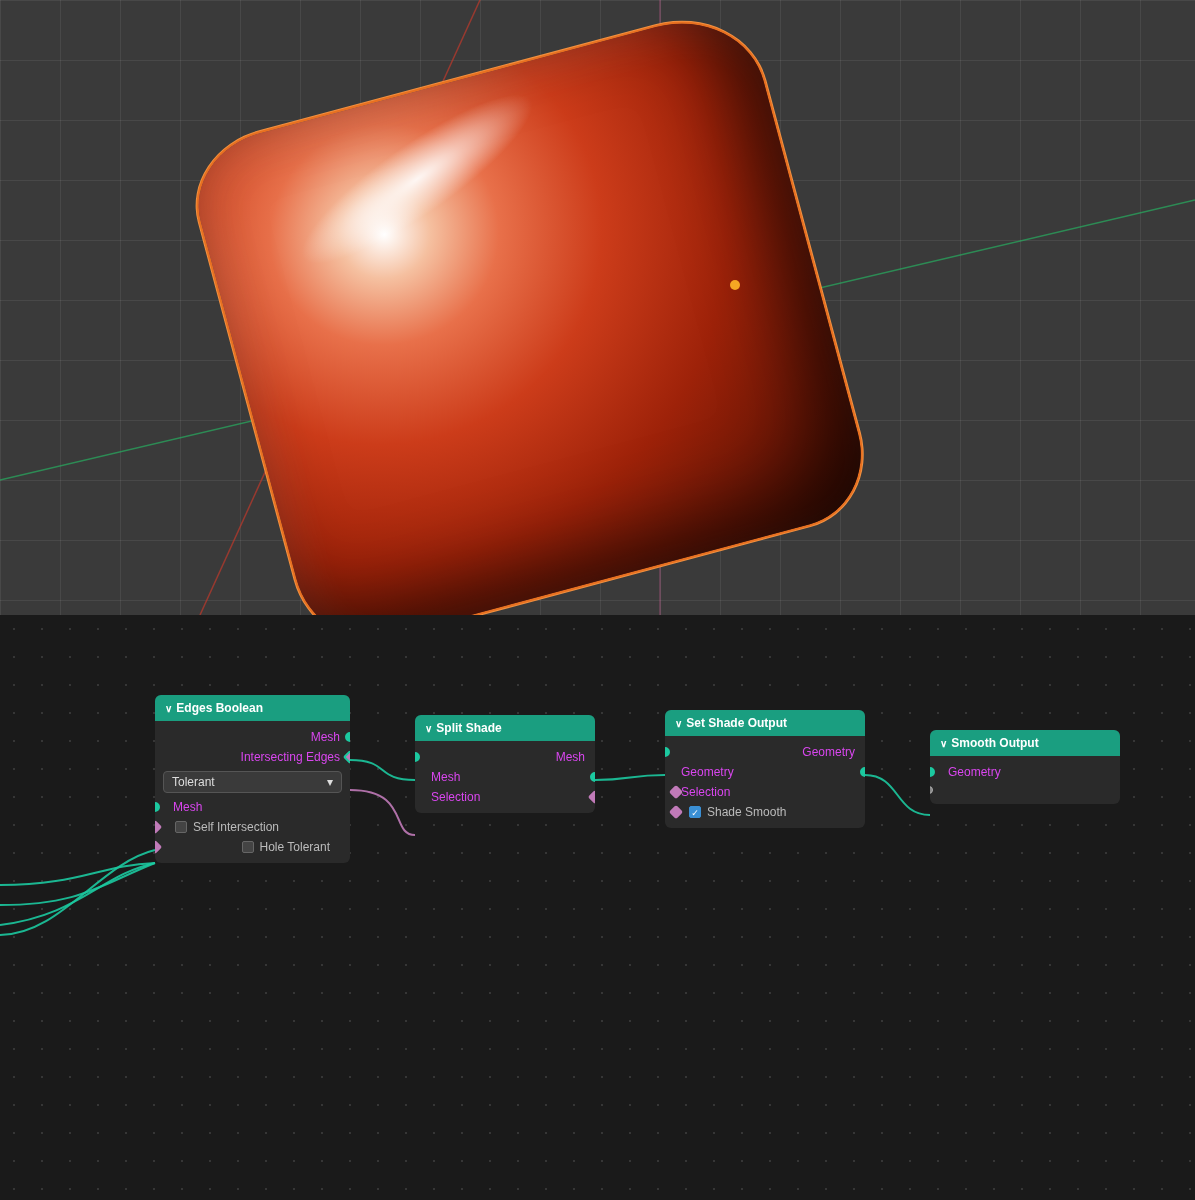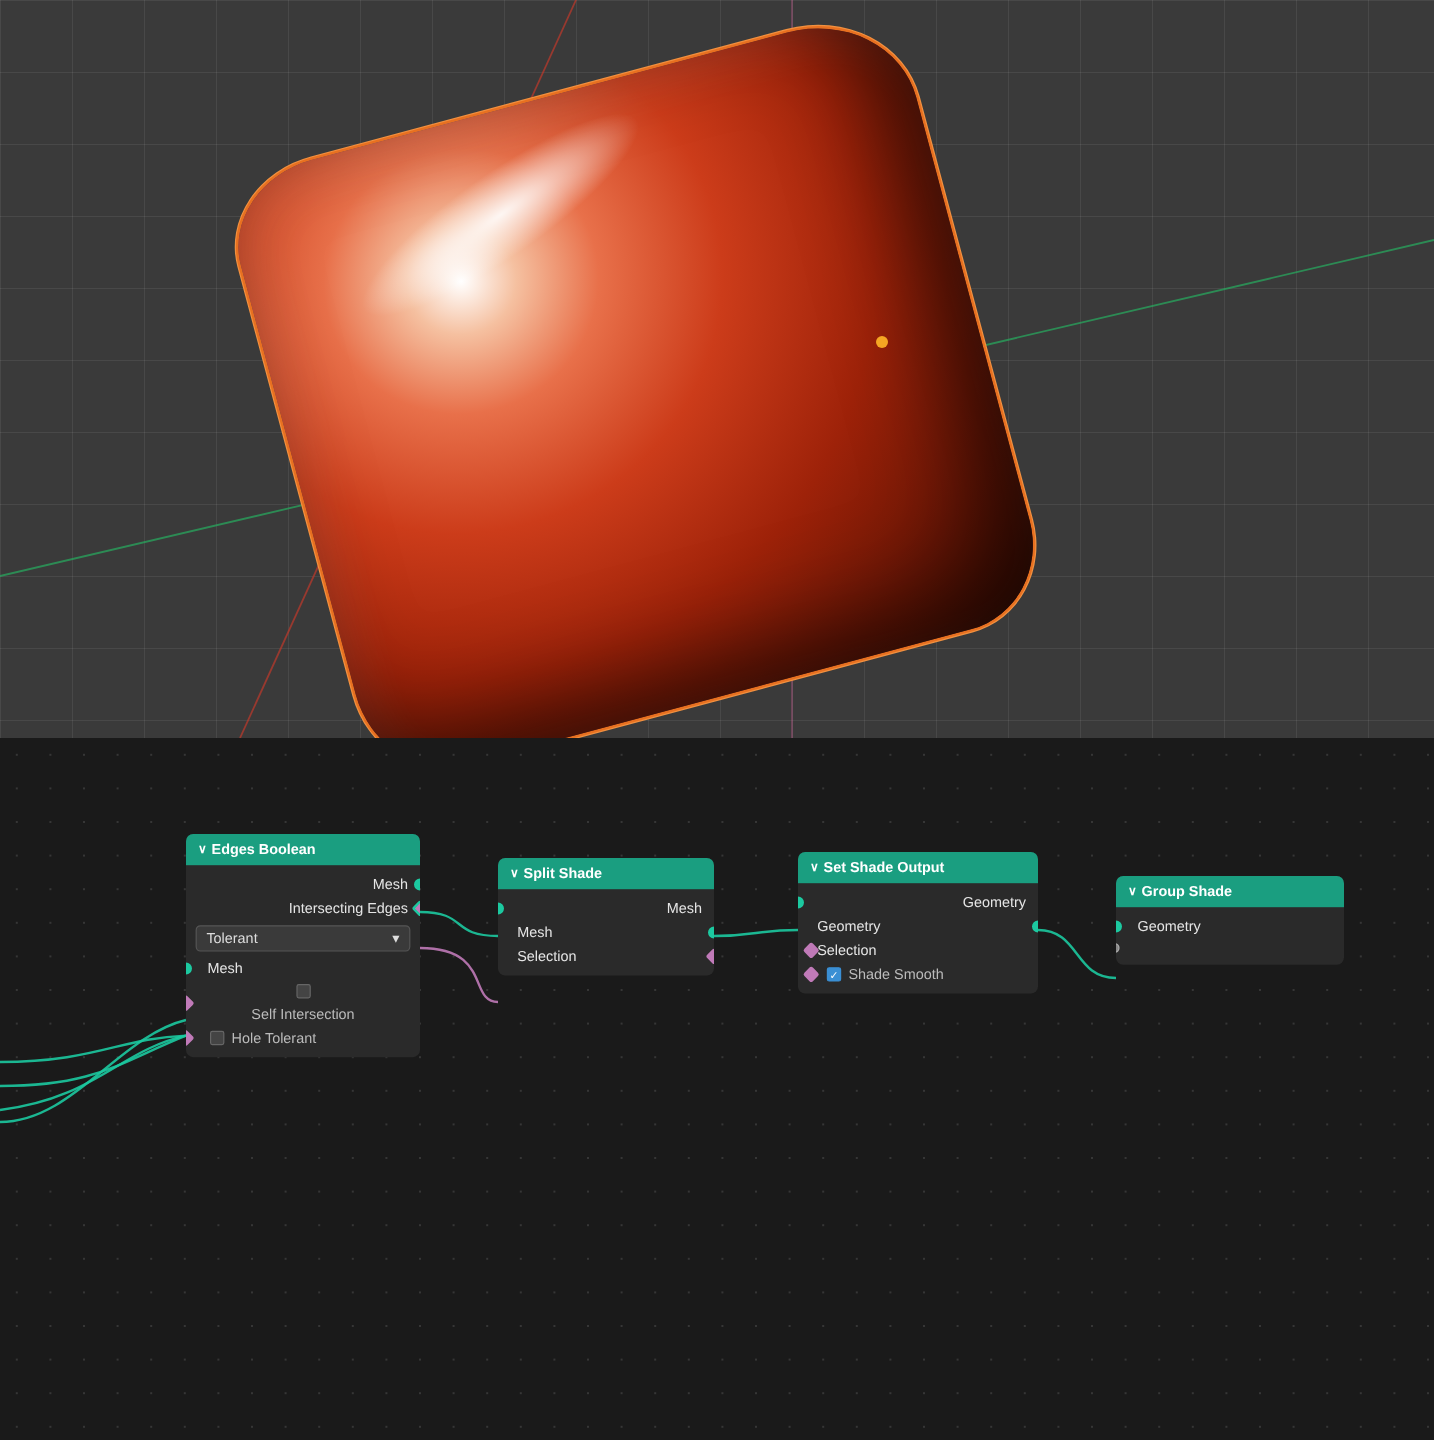--- a/index.html
+++ b/index.html
@@ -130,21 +130,21 @@
     }
 
     .node-body {
       padding: 6px 0;
     }
 
     .node-row {
       display: flex;
       align-items: flex-end;
       padding: 3px 10px;
-      color: #e5e5e5;
+      color: #d946ef;
       font-size: 12px;
       position: relative;
     }
 
     .node-row.right-socket {
       justify-content: flex-end;
     }
 
     .socket {
       width: 10px;
@@ -315,27 +315,27 @@
       <div class="node-dropdown">
         <span>Tolerant</span>
         <span>▾</span>
       </div>
 
       <div class="node-row" style="position:relative; padding-left:18px;">
         <div class="socket socket-left" style="left:-5px;top:50%;transform:translateY(-50%);"></div>
         <span>Mesh</span>
       </div>
 
-      <div class="node-checkbox-row" style="position:relative;flex-direction:column;">
+      <div class="node-checkbox-row" style="position:relative;">
         <div class="socket socket-diamond" style="left:-5px;top:50%;position:absolute;transform:translateY(-50%) rotate(45deg);"></div>
         <div class="fake-checkbox"></div>
         <span>Self Intersection</span>
       </div>
 
-      <div class="node-checkbox-row" style="position:relative;">
+      <div class="node-checkbox-row" style="position:relative;justify-content:flex-end;">
         <div class="socket socket-diamond" style="left:-5px;top:50%;position:absolute;transform:translateY(-50%) rotate(45deg);"></div>
         <div class="fake-checkbox"></div>
         <span>Hole Tolerant</span>
       </div>
     </div>
   </div>
 
   <div class="node-card" id="node-split-edges">
     <div class="node-header">
       <span class="collapse-arrow">∨</span>
@@ -390,21 +390,21 @@
           <span style="color:#fff;font-size:9px;line-height:12px;display:block;text-align:center;">✓</span>
         </div>
         <span>Shade Smooth</span>
       </div>
     </div>
   </div>
 
   <div class="node-card" id="node-group-output">
     <div class="node-header">
       <span class="collapse-arrow">∨</span>
-      <span>Group Shade</span>
+      <span>Smooth Output</span>
     </div>
     <div class="node-body">
 
       <div class="node-row" style="position:relative; padding-left:18px;">
         <div class="socket socket-left" style="left:-5px;top:50%;transform:translateY(-50%);"></div>
         <span>Geometry</span>
       </div>
 
       <div class="node-row" style="position:relative; height:16px;">
         <div style="position:absolute;left:-5px;top:50%;transform:translateY(-50%);width:8px;height:8px;border-radius:50%;background:#888;border:1px solid #aaa;"></div>

